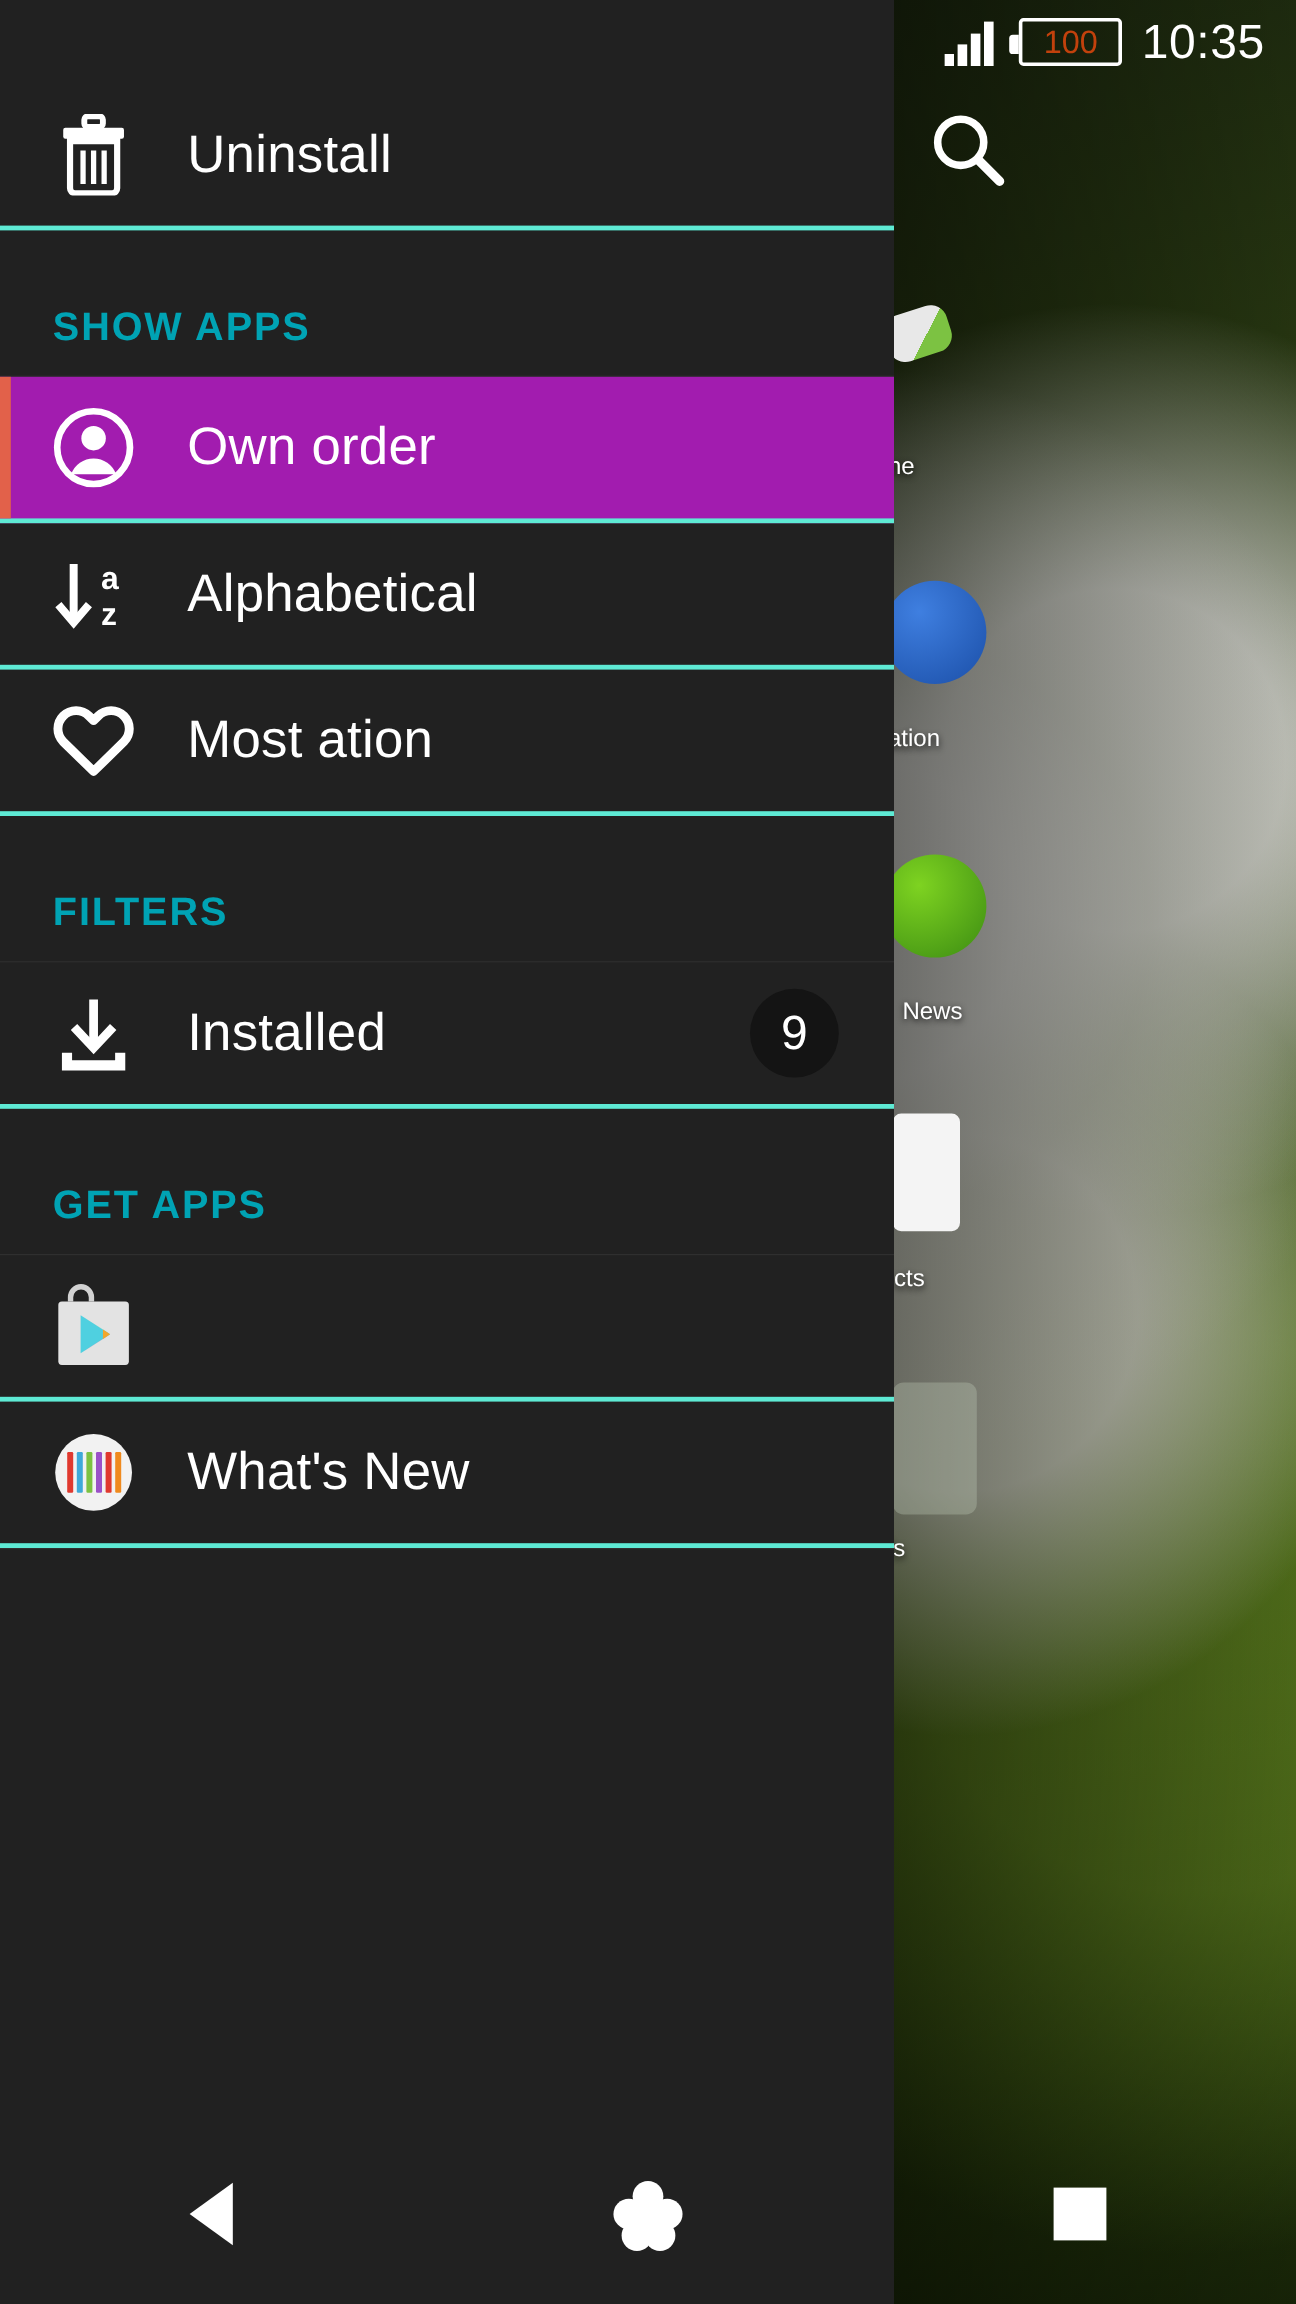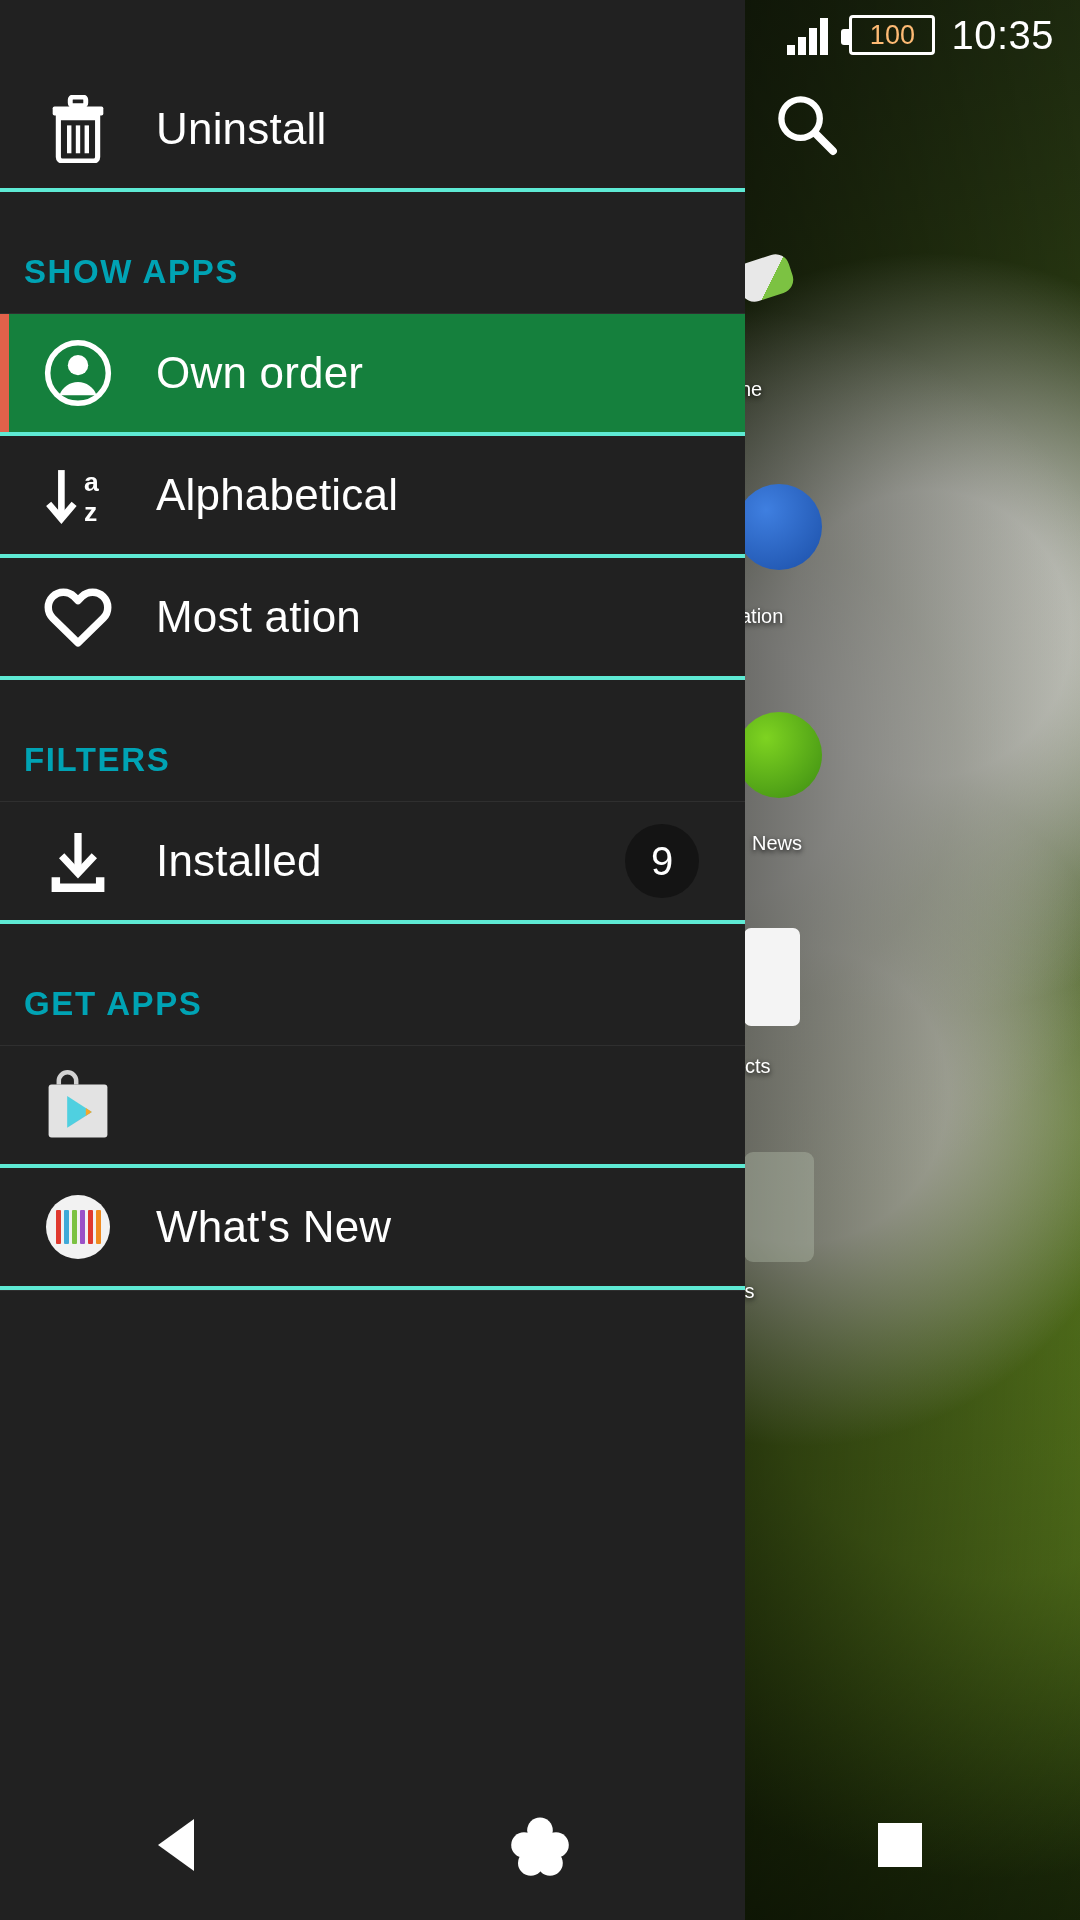--- a/index.html
+++ b/index.html
@@ -50,34 +50,34 @@
   .batt {
     position:relative; width:86px; height:40px;
     border:3px solid #fff; border-radius:4px;
     display:flex; align-items:center; justify-content:center;
   }
   .batt:before{
     content:""; position:absolute; left:-11px; top:11px;
     width:8px; height:16px; background:#fff;
     border-radius:3px 0 0 3px;
   }
-  .batt-txt { color:#fdba74; font-size:27px; line-height:1; }
+  .batt-txt { color:#c2410c; font-size:27px; line-height:1; }
 
   
   #drawer {
     position:absolute; left:0; top:70px;
     width:745px; height:1850px;
     background:#212121; z-index:30;
   }
   .row {
     position:relative; display:flex; align-items:center;
     height:122px; padding-left:40px;
     border-bottom:4px solid #5eead4;
   }
-  .row.selected { background:#15803d; }
+  .row.selected { background:#a21caf; }
   .row .accent {
     position:absolute; left:0; top:0; bottom:0; width:9px;
     background:#e2614a;
   }
   .row .icon {
     width:76px; display:flex; align-items:center; justify-content:center;
     flex:0 0 76px;
   }
   .row .label {
     color:#ffffff; font-size:44px; margin-left:40px;
@@ -85,21 +85,21 @@
   }
   .badge {
     position:absolute; right:46px; top:50%; transform:translateY(-50%);
     width:74px; height:74px; border-radius:50%;
     background:#141414;
     display:flex; align-items:center; justify-content:center;
     color:#fff; font-size:40px;
   }
   .section {
     height:122px; display:flex; align-items:flex-end;
-    padding:0 0 22px 24px;
+    padding:0 0 22px 44px;
     border-bottom:1px solid #2f2f2f;
   }
   .section-label {
     color:#00A3B4; font-size:33px; font-weight:700; letter-spacing:1.6px;
   }
   .drawer-fill { border-top:1px solid #2f2f2f; }
   .whatsnew {
     width:64px; height:64px; border-radius:50%;
     background:#f2f2f2; display:flex; align-items:center;
     justify-content:center; gap:3px; overflow:hidden;

